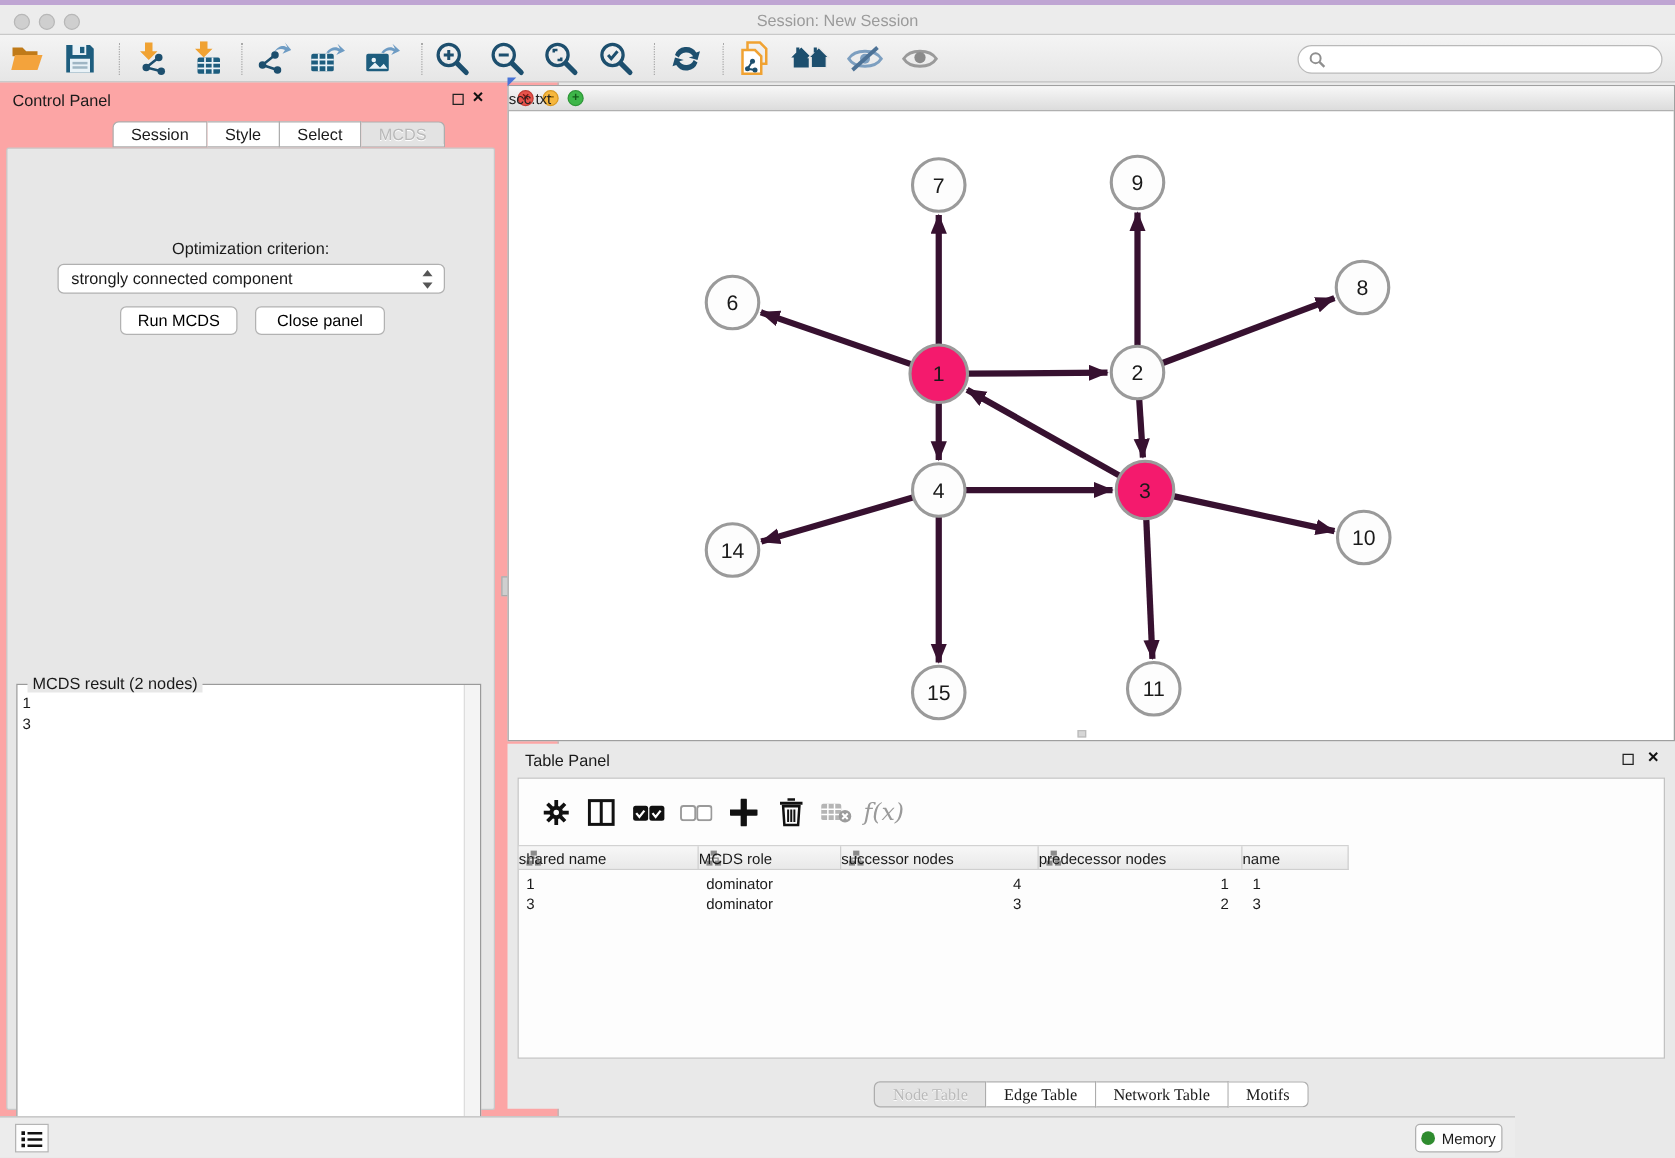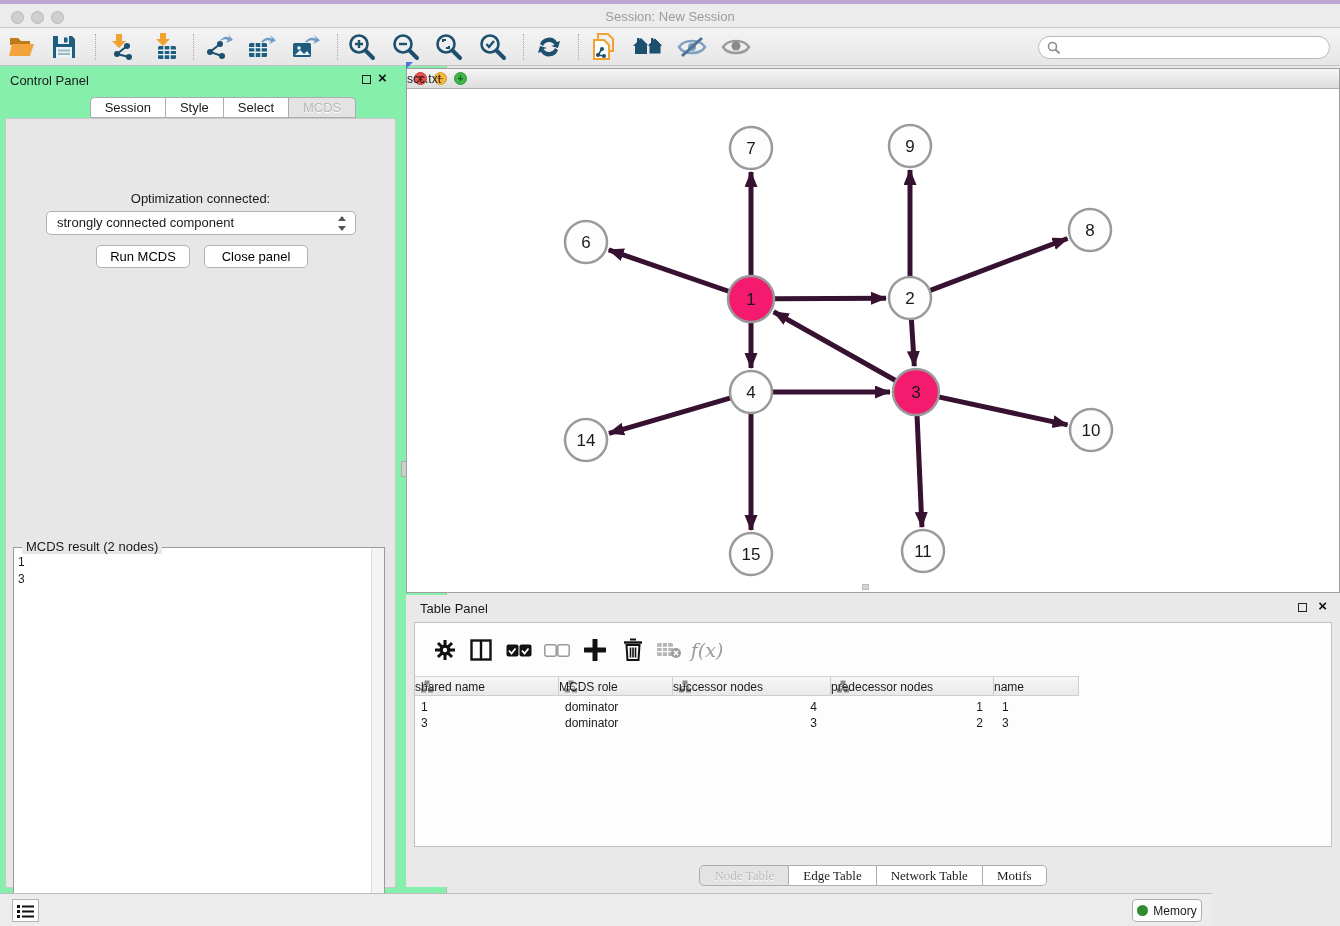--- a/index.html
+++ b/index.html
@@ -14,21 +14,21 @@
   #win-title { position:absolute; left:0; right:0; top:5px; text-align:center; font-size:13px; color:#9b9b9b; }
 
   
   #toolbar { position:absolute; left:0; top:28px; width:1340px; height:38px; background:linear-gradient(#f4f4f4,#e6e6e6); border-bottom:1px solid #c0c0c0; }
   .tbi { position:absolute; top:2px; width:34px; height:34px; display:flex; align-items:center; justify-content:center; border-radius:4px; cursor:default; }
   .tbsep { position:absolute; top:6px; width:1px; height:26px; border-left:1px dotted #a9a9a9; }
   #search-wrap { position:absolute; right:10px; top:8px; width:292px; height:23px; background:#fff; border:1px solid #b9b9b9; border-radius:12px; }
   #search-input { position:absolute; left:26px; top:1px; width:255px; height:19px; border:none; outline:none; font-size:12px; background:transparent; }
 
   
-  #control-panel { position:absolute; left:0; top:66px; width:447px; height:827px; background:#86efac; border-right:1px solid #b8b8b8; }
+  #control-panel { position:absolute; left:0; top:66px; width:447px; height:827px; background:#fca5a5; border-right:1px solid #b8b8b8; }
   #cp-title { position:absolute; left:10px; top:7px; font-size:13px; }
   .mini-float { position:absolute; top:9px; width:9px; height:9px; border:1.5px solid #222; background:transparent; }
   .mini-close { position:absolute; top:4px; font-size:15px; font-weight:bold; color:#111; line-height:16px; }
   #cp-tabs { position:absolute; left:0; top:31px; width:100%; height:21px; text-align:center; }
   .tabgrp { display:inline-flex; }
   .tab { height:21px; padding:0 14px; font-size:13px; line-height:20px; background:#fff; border:1px solid #adadad; border-left:none; }
   .tab:first-child { border-left:1px solid #adadad; border-radius:5px 0 0 0; }
   .tab.last { border-radius:0 5px 0 0; }
   .tab.active { background:#e3e3e3; color:#b9b9b9; text-shadow:0 1px 0 #fff; border-radius:0 5px 0 0; }
   #cp-body { position:absolute; left:5px; top:52px; width:391px; height:770px; background:#e7e7e7; border:1px solid #c9c9c9; border-radius:2px; }
@@ -226,21 +226,21 @@
     <span class="mini-close" style="left:378px">×</span>
     <div id="cp-tabs">
       <span class="tabgrp">
         <span class="tab">Session</span>
         <span class="tab">Style</span>
         <span class="tab">Select</span>
         <span class="tab active last">MCDS</span>
       </span>
     </div>
     <div id="cp-body">
-      <div id="opt-label">Optimization connected:</div>
+      <div id="opt-label">Optimization criterion:</div>
       <div id="criterion-select">
         <span>strongly connected component</span>
         <svg class="stepper" viewBox="0 0 10 17">
             <path d="M5 1 L9 6 H1 Z" fill="#555"></path>
             <path d="M5 16 L1 11 H9 Z" fill="#555"></path>
           </svg>
       </div>
       <button class="btn" style="left:90px;top:126px;width:94px">Run MCDS</button>
       <button class="btn" style="left:198px;top:126px;width:104px">Close panel</button>
       <div id="result-box">

